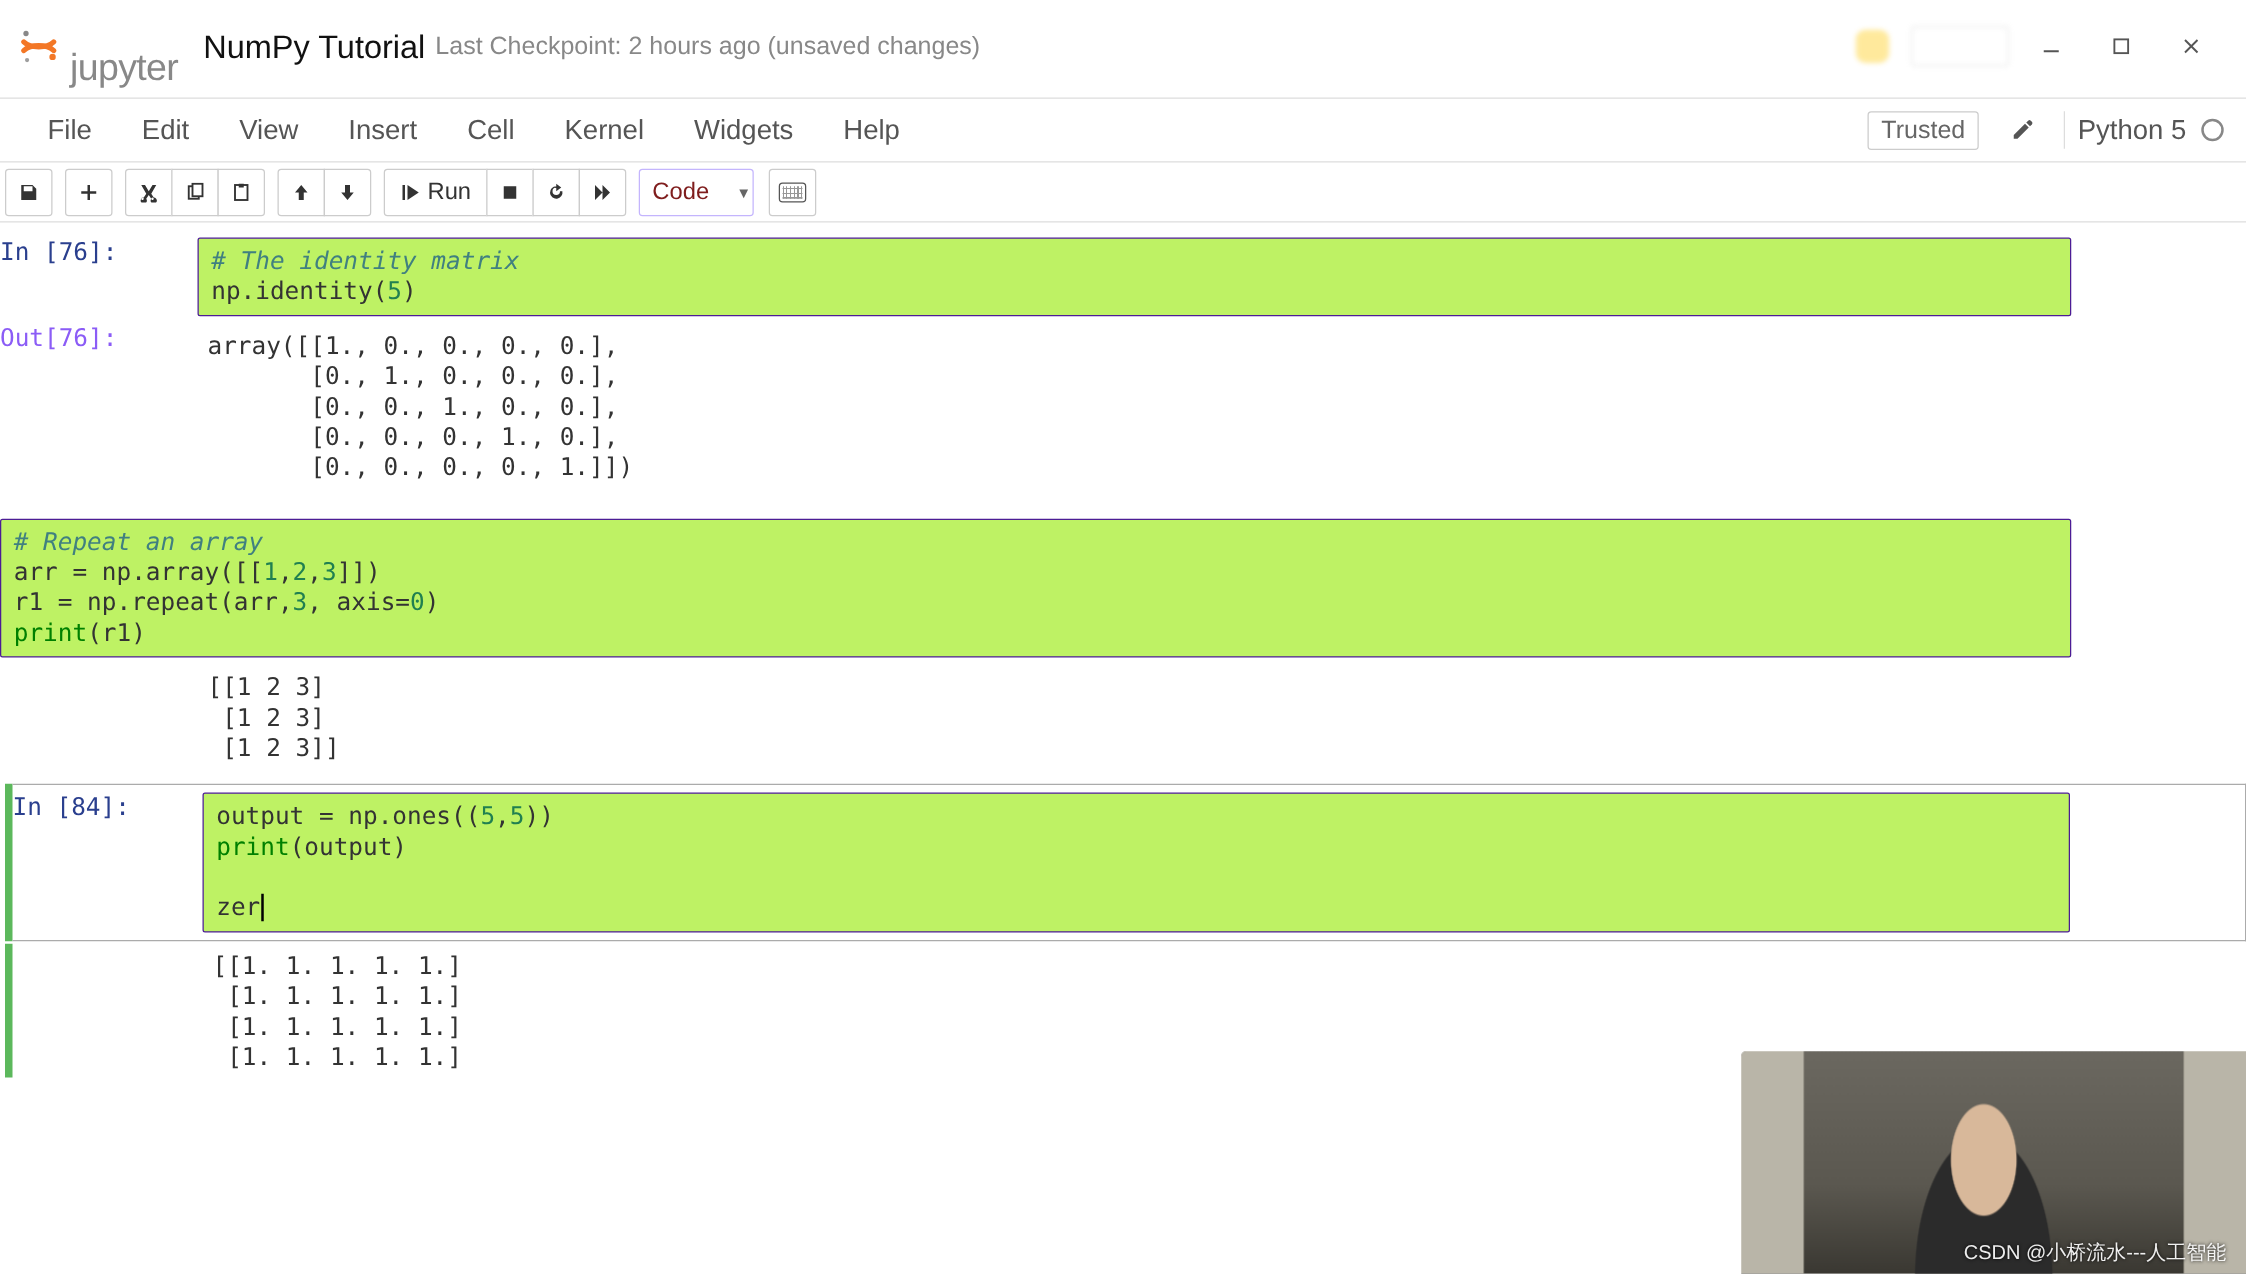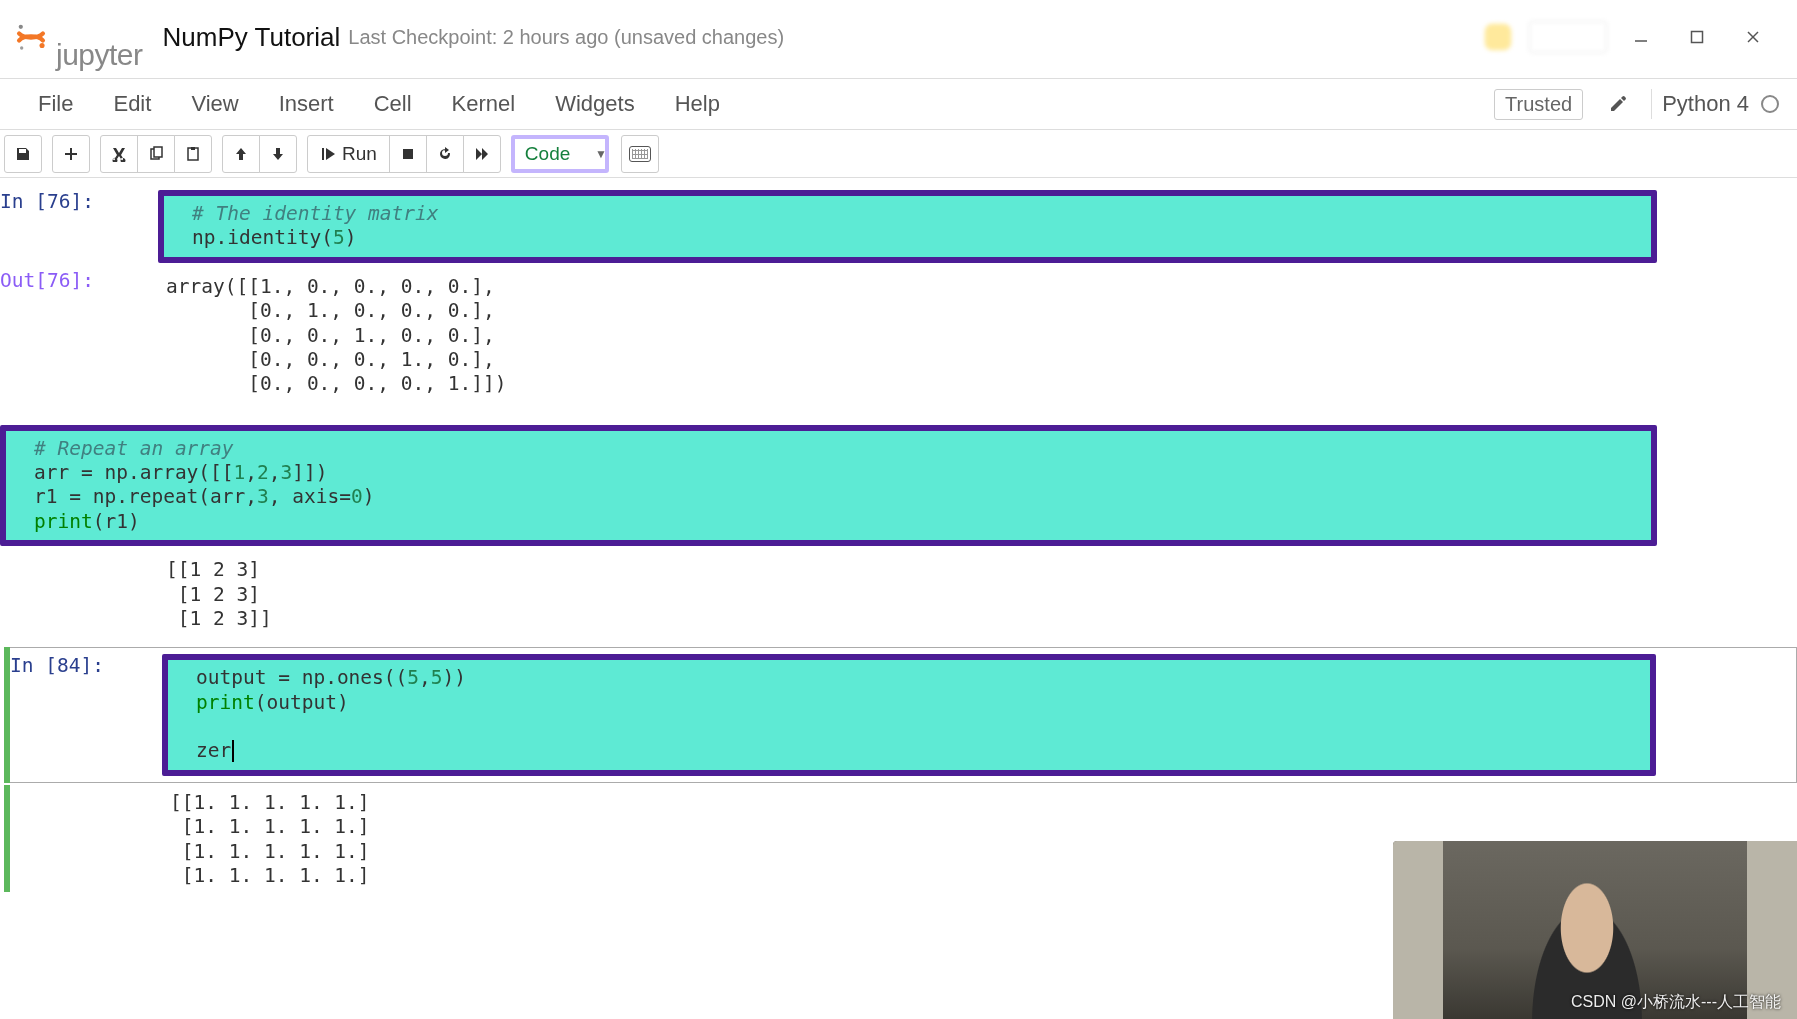--- a/index.html
+++ b/index.html
@@ -47,22 +47,22 @@
     min-width: 38px; height: 38px; border: 1px solid #ccc; background: #fff;
     display: flex; align-items: center; justify-content: center; margin-right: -1px;
     cursor: pointer; color: #333;
   }
   .tb-btn:first-child { border-top-left-radius: 3px; border-bottom-left-radius: 3px; }
   .tb-btn:last-child { border-top-right-radius: 3px; border-bottom-right-radius: 3px; margin-right: 6px;}
   .tb-btn.single { border-radius: 3px; }
   .tb-btn svg { width: 16px; height: 16px; fill: #333; }
   .tb-btn.run { padding: 0 12px; gap: 6px; font-size: 19px; }
   .celltype-select {
-    height: 38px; border: 4px solid #c4b5fd; border-radius: 3px; font-size: 19px;
-    padding: 0 34px 0 10px; color: #15803d; background: #fff; margin-right: 8px;
+    height: 38px; border: 1px solid #c4b5fd; border-radius: 3px; font-size: 19px;
+    padding: 0 34px 0 10px; color: #7f1d1d; background: #fff; margin-right: 8px;
     appearance: none; -webkit-appearance: none; position: relative;
   }
   .select-wrap { position: relative; display: inline-block; }
   .select-wrap::after {
     content: "▼"; position: absolute; right: 10px; top: 50%; transform: translateY(-50%);
     font-size: 12px; color: #666; pointer-events: none;
   }
   .tb-btn.cmd { padding: 0 6px; }
   .tb-btn.cmd .kbd-icon {
     border: 1.5px solid #555; border-radius: 3px; width: 22px; height: 16px;
@@ -86,22 +86,22 @@
     position: relative;
   }
   .cell .prompt-col {
     width: 158px; flex: 0 0 158px; padding-right: 8px;
     font-family: "Menlo", "Consolas", monospace; font-size: 19.5px;
   }
   .cell .prompt-in { color: #2a3f8e; }
   .cell .prompt-out { color: #8b5cf6; }
   .cell .content-col { flex: 1; min-width: 0; padding-right: 140px;}
   .input-area {
-    border: 6px solid #4c1d95; border-radius: 2px; background: #5eead4;
-    padding: 6px 28px; font-family: "Menlo", "Consolas", monospace; font-size: 19.5px; line-height: 1.25;
+    border: 1px solid #4c1d95; border-radius: 2px; background: #bef264;
+    padding: 6px 10px; font-family: "Menlo", "Consolas", monospace; font-size: 19.5px; line-height: 1.25;
     white-space: pre;
   }
   .output-area {
     padding: 6px 0 4px 8px; font-family: "Menlo", "Consolas", monospace; font-size: 19.5px; line-height: 1.25;
     white-space: pre;
   }
 
   
   .cell.selected-edit { border-left: 6px solid #5cb85c; background: #fff; padding-left: 0; margin-left: 4px;}
   .cell.selected-edit .prompt-col { width: 152px; flex: 0 0 152px; }
@@ -200,21 +200,21 @@
   <span class="menu-item">Help</span>
   <span class="spacer"></span>
   <span class="trusted">Trusted</span>
   <span class="edit-icon">
     <svg viewBox="0 0 20 20">
         <path d="M3 14l9-9 3 3-9 9H3v-3z" fill="#555"></path>
         <path d="M13 4l3 3 1.5-1.5a1.5 1.5 0 0 0 0-2.1l-.9-.9a1.5 1.5 0 0 0-2.1 0L13 4z" fill="#555"></path>
       </svg>
   </span>
   <span class="divider"></span>
-  <span class="kernel-name">Python 4</span>
+  <span class="kernel-name">Python 5</span>
   <span class="kernel-status"></span>
 </div>
 
 <div class="toolbar">
   <div class="tb-group">
     <span class="tb-btn single">
       <svg viewBox="0 0 16 16">
           <path d="M2 2h9l3 3v9H2V2zm2 1v4h7V3H4zm1 7h6v3H5v-3z"></path>
         </svg>
     </span>

